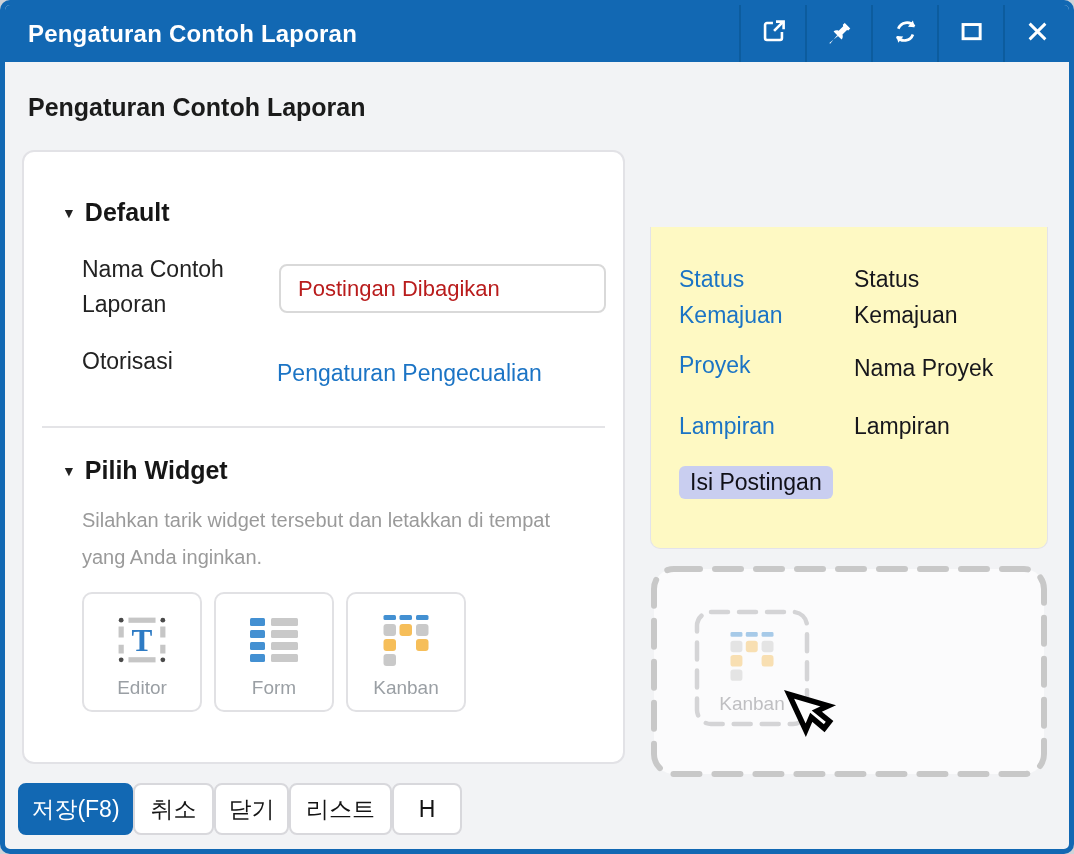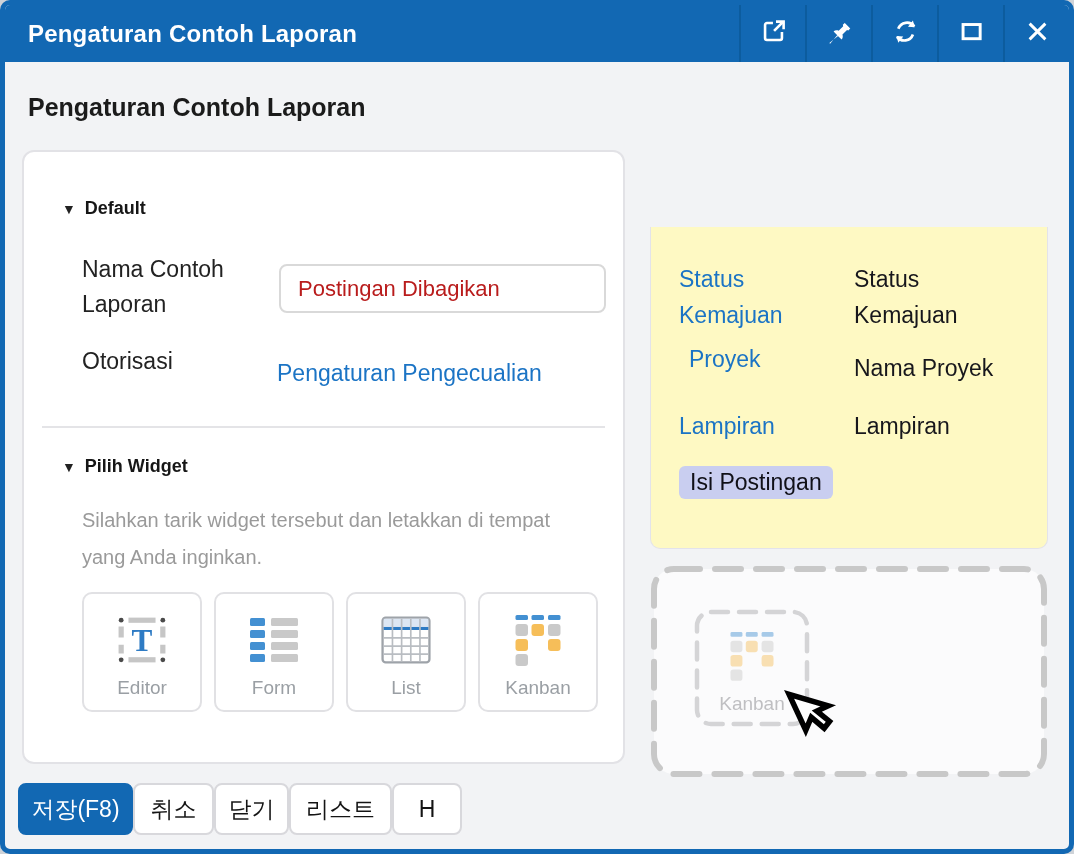--- a/index.html
+++ b/index.html
@@ -26,21 +26,21 @@
   
   .page-title{ position:absolute; left:23px; top:88px; font-size:25px; font-weight:bold; color:#1b1b1b; }
 
   
   .card{
     position:absolute; left:17px; top:145px; width:603px; height:614px;
     background:#fff; border:2px solid #E2E2E6; border-radius:12px;
   }
   .sec-header{ position:absolute; left:38px; display:flex; align-items:center; gap:9px; cursor:pointer; }
   .sec-caret{ font-size:14px; color:#222; }
-  .sec-title{ font-size:18px; font-weight:bold; color:#161616; }
+  .sec-title{ font-size:25px; font-weight:bold; color:#161616; }
   .fld-label{ position:absolute; left:58px; font-size:23px; color:#222; line-height:35px; width:180px; }
   .name-input{
     position:absolute; left:255px; top:112px; width:327px; height:49px;
     border:2px solid #D9D9D9; border-radius:8px; background:#fff;
     font-family:"Liberation Sans",sans-serif; font-size:22px; color:#b91c1c; padding:0 17px;
   }
   .auth-link{ position:absolute; left:253px; top:208px; font-size:23px; color:#1B74C5; cursor:pointer; }
   .divider{ position:absolute; left:18px; right:18px; top:274px; height:2px; background:#E4E4E7; }
   .hint{ position:absolute; left:58px; top:350px; width:500px; font-size:20px; line-height:37px; color:#9A9A9A; }
   .widget-row{ position:absolute; left:58px; top:440px; display:flex; gap:12px; }
@@ -199,39 +199,20 @@
                 <rect x="21" y="0" width="27" height="8" rx="1.5"></rect>
                 <rect x="21" y="12" width="27" height="8" rx="1.5"></rect>
                 <rect x="21" y="24" width="27" height="8" rx="1.5"></rect>
                 <rect x="21" y="36" width="27" height="8" rx="1.5"></rect>
               </g>
           </svg>
         </span>
         <span class="widget-label">Form</span>
       </div>
 
-      <div class="widget-btn">
-        <span class="widget-icon">
-          <svg width="50" height="48" viewBox="0 0 48 46">
-            <rect x="1.5" y="1.5" width="45" height="43" rx="3" fill="#fff" stroke="#9EA3A9" stroke-width="2.2"></rect>
-            <rect x="2.6" y="2.6" width="42.8" height="7.9" fill="#DCE6F3"></rect>
-            <rect x="2.6" y="10.5" width="42.8" height="2.9" fill="#2E7BC4"></rect>
-            <g stroke="#B9BDC2" stroke-width="1.6">
-              <line x1="11" y1="2.6" x2="11" y2="43.4"></line>
-                <line x1="19.8" y1="2.6" x2="19.8" y2="43.4"></line>
-              <line x1="28.6" y1="2.6" x2="28.6" y2="43.4"></line>
-                <line x1="37.4" y1="2.6" x2="37.4" y2="43.4"></line>
-              <line x1="2.6" y1="21" x2="45.4" y2="21"></line>
-                <line x1="2.6" y1="28.8" x2="45.4" y2="28.8"></line>
-                <line x1="2.6" y1="36.6" x2="45.4" y2="36.6"></line>
-            </g>
-          </svg>
-        </span>
-        <span class="widget-label">List</span>
-      </div>
 
       <div class="widget-btn">
         <span class="widget-icon">
           <svg width="46" height="52" viewBox="0 0 46 52">
             <g fill="#4390D2">
                 <rect x="0.5" y="1" width="12.5" height="5" rx="1.5"></rect>
                 <rect x="16.5" y="1" width="12.5" height="5" rx="1.5"></rect>
                 <rect x="33" y="1" width="12.5" height="5" rx="1.5"></rect>
               </g>
             <rect x="0.5" y="10" width="12.5" height="12" rx="3" fill="#C9C9C9"></rect>
@@ -244,21 +225,21 @@
         </span>
         <span class="widget-label">Kanban</span>
       </div>
     </div>
   </div>
 
 
   <div class="preview-body">
     <div class="pv-link" style="top:34px;">Status Kemajuan</div>
     <div class="pv-val" style="top:34px;">Status Kemajuan</div>
-    <div class="pv-link" style="top:114px;margin-left:10px;">Proyek</div>
+    <div class="pv-link" style="top:120px;">Proyek</div>
     <div class="pv-val" style="top:123px;">Nama Proyek</div>
     <div class="pv-link" style="top:181px;">Lampiran</div>
     <div class="pv-val" style="top:181px;">Lampiran</div>
     <div class="pv-chip">Isi Postingan</div>
   </div>
 
   <div class="dropzone">
     <svg width="398" height="213" viewBox="0 0 398 213" style="position:absolute;inset:0;">
       <rect x="4" y="4" width="390" height="205" rx="20" fill="#FBFBFC" stroke="#C8C8C8" stroke-width="6" stroke-dasharray="26 15" stroke-linecap="round"></rect>
     </svg>

